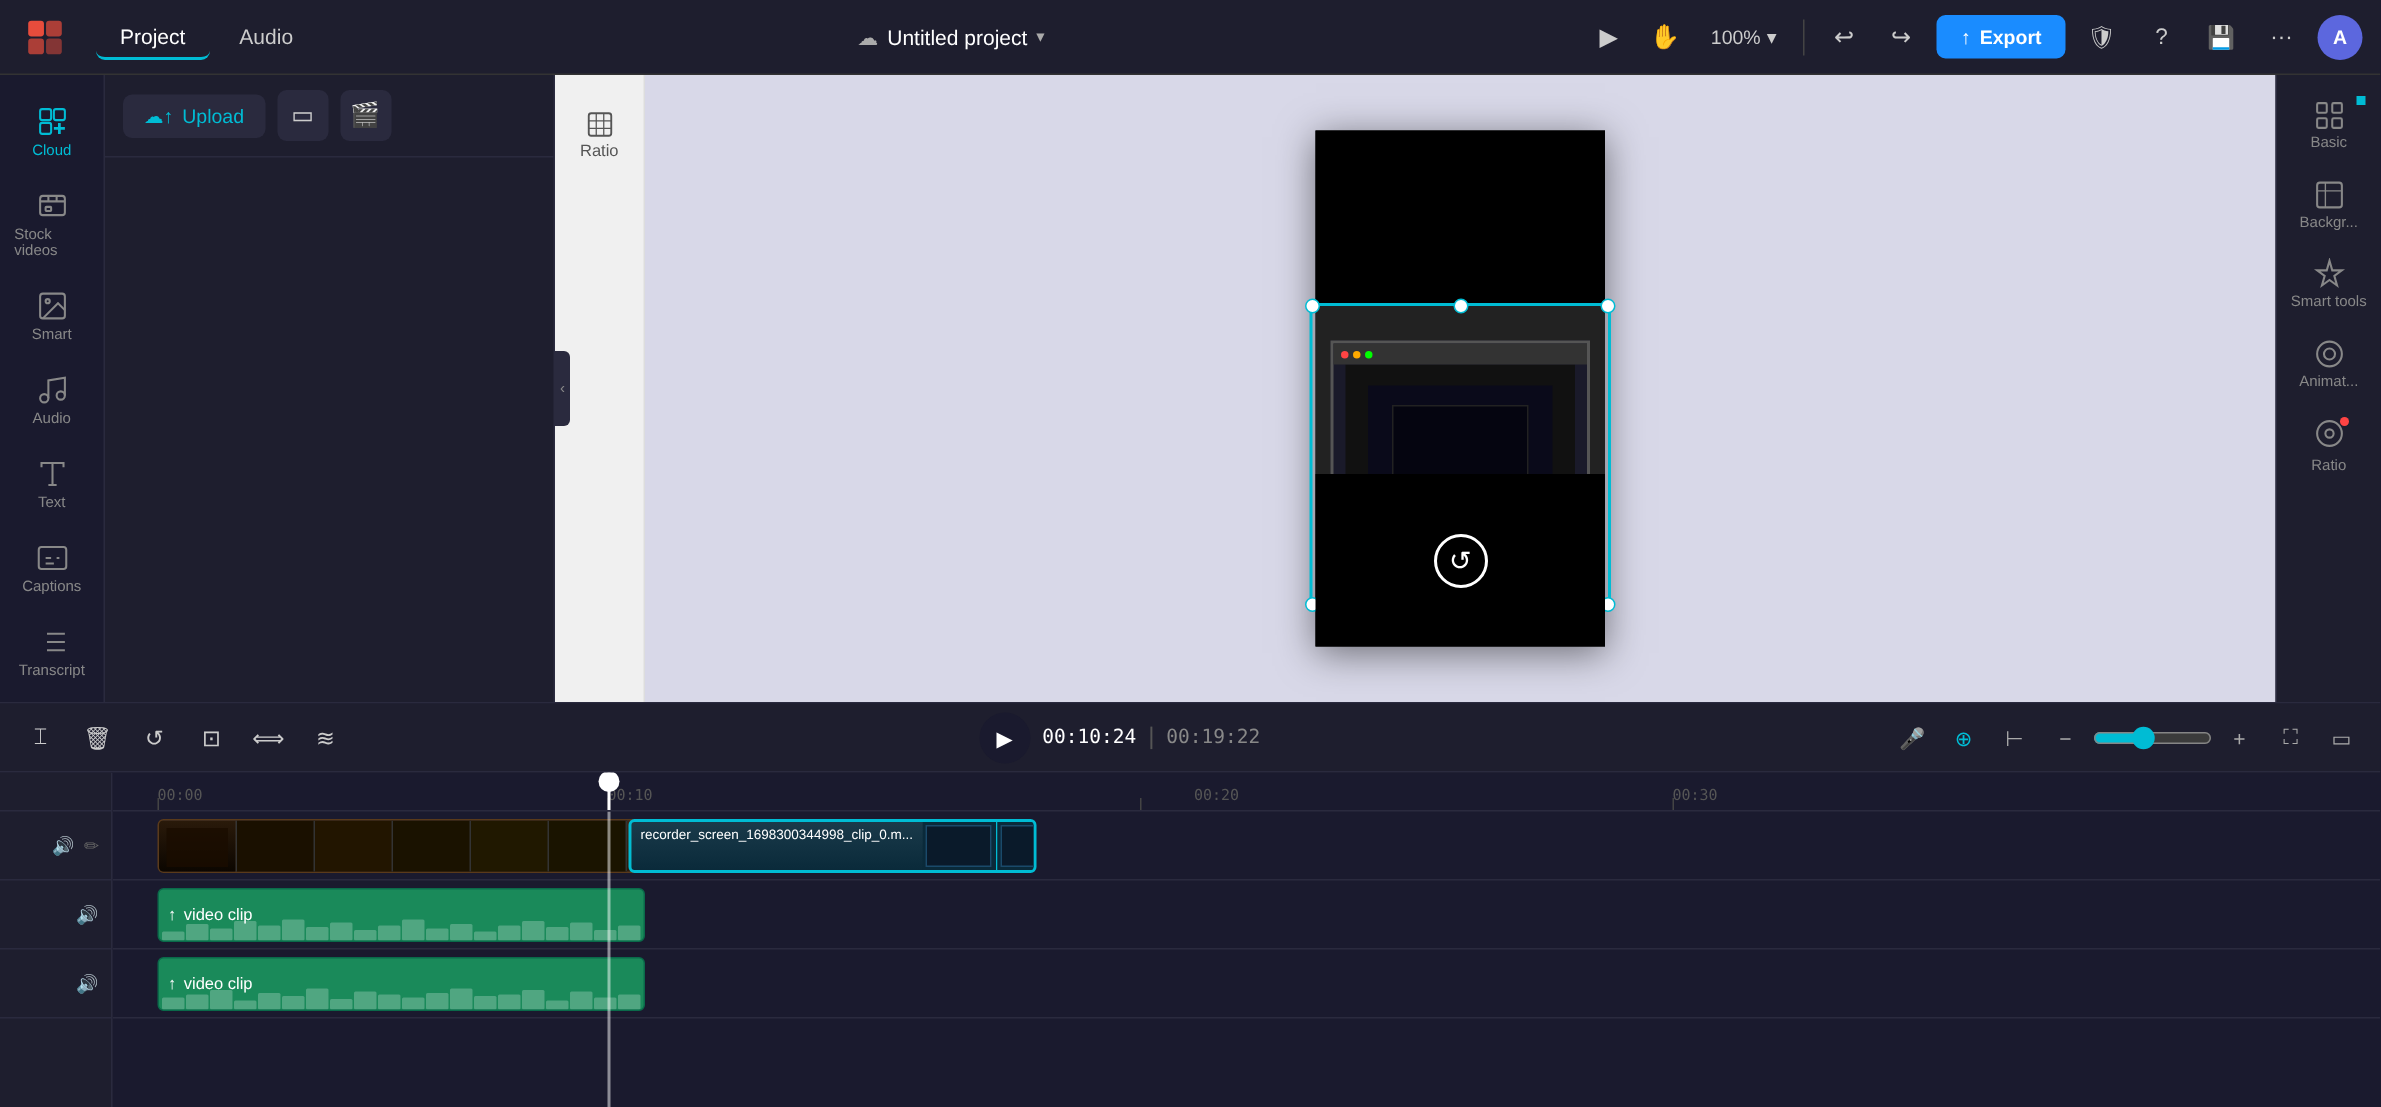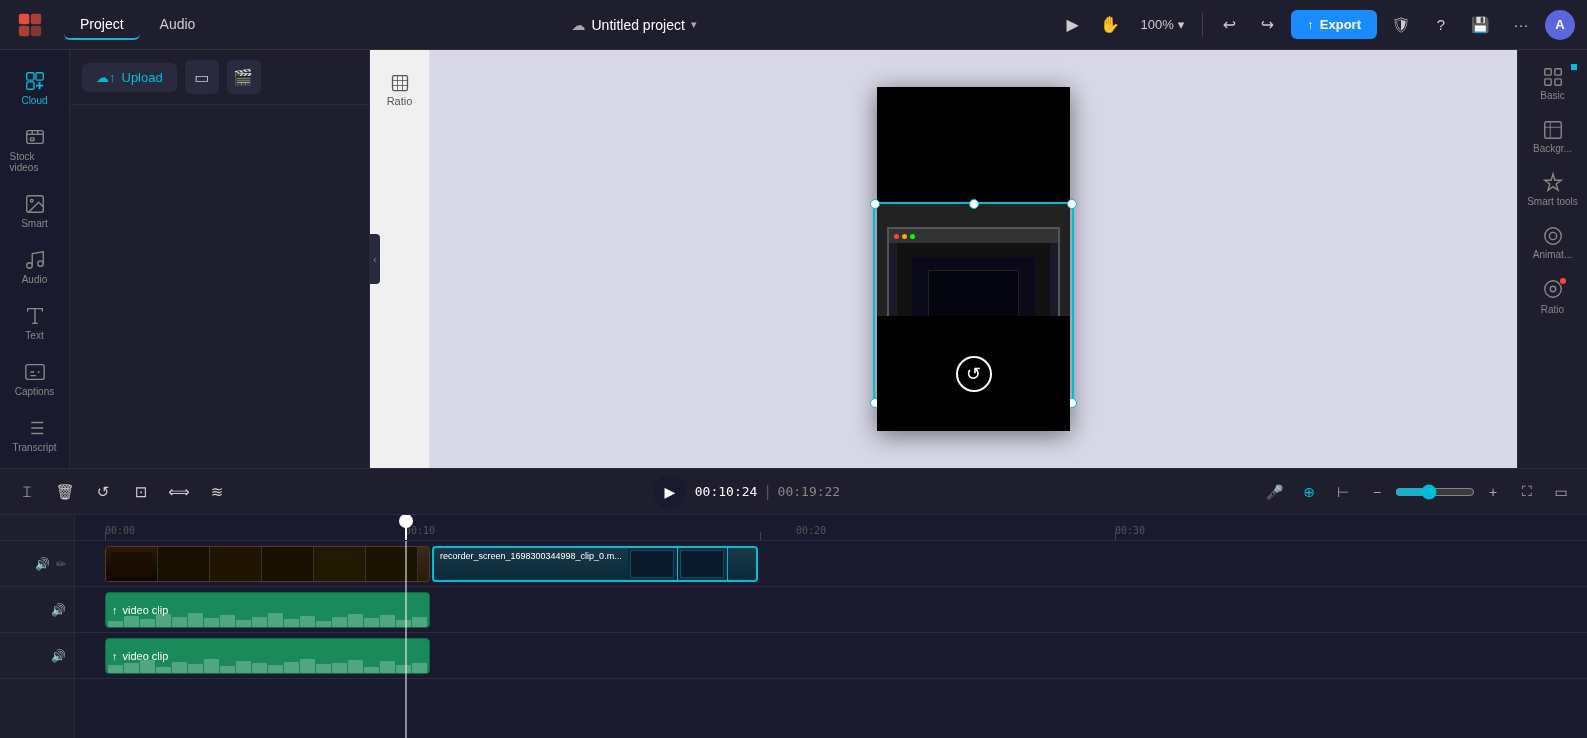--- a/index.html
+++ b/index.html
@@ -602,21 +602,21 @@
                 </div>
               </div>
               <div class="clip-thumb-frame" style="background:#1a1000;"></div>
               <div class="clip-thumb-frame" style="background:#221500;"></div>
               <div class="clip-thumb-frame" style="background:#1a1200;"></div>
               <div class="clip-thumb-frame" style="background:#201800;"></div>
               <div class="clip-thumb-frame" style="background:#1a1400;"></div>
             </div>
           </div>
 
-          <div class="track-clip clip-screen" style="left:357px;width:326px;">
+          <div class="track-clip clip-screen" style="left:344px;width:272px;">
             <div style="position:absolute;top:0;left:0;right:0;bottom:0;display:flex;overflow:hidden;">
               <div style="padding:3px 6px;font-size:9px;color:#fff;white-space:nowrap;overflow:hidden;text-overflow:ellipsis;flex-shrink:0;max-width:200px;">recorder_screen_1698300344998_clip_0.m...</div>
               <div style="flex:1;display:flex;overflow:hidden;">
                 <div class="clip-screen-thumb">
                   <div style="width:90%;height:85%;background:#0a1a2a;border:1px solid #1a4a6a;"></div>
                 </div>
                 <div class="clip-screen-thumb">
                   <div style="width:90%;height:85%;background:#0a1a2a;border:1px solid #1a4a6a;"></div>
                 </div>
 

